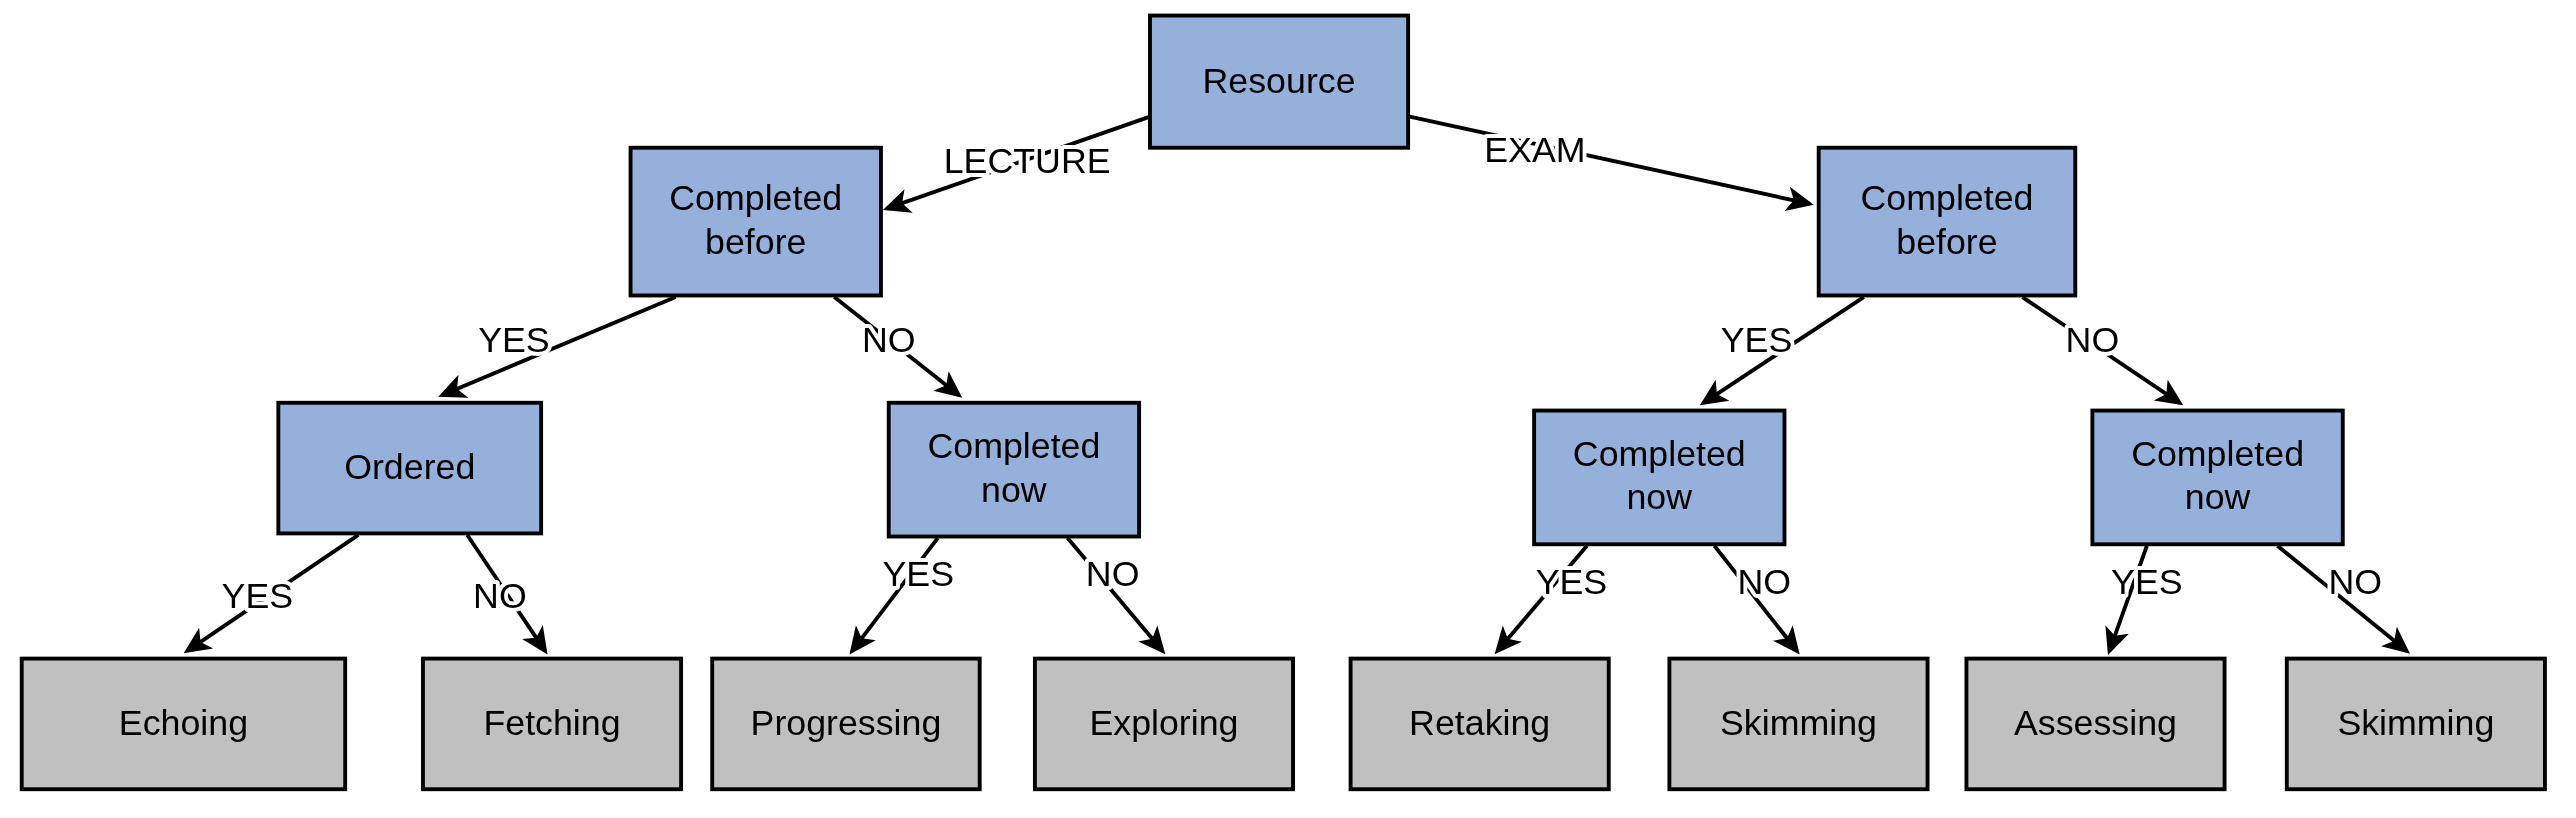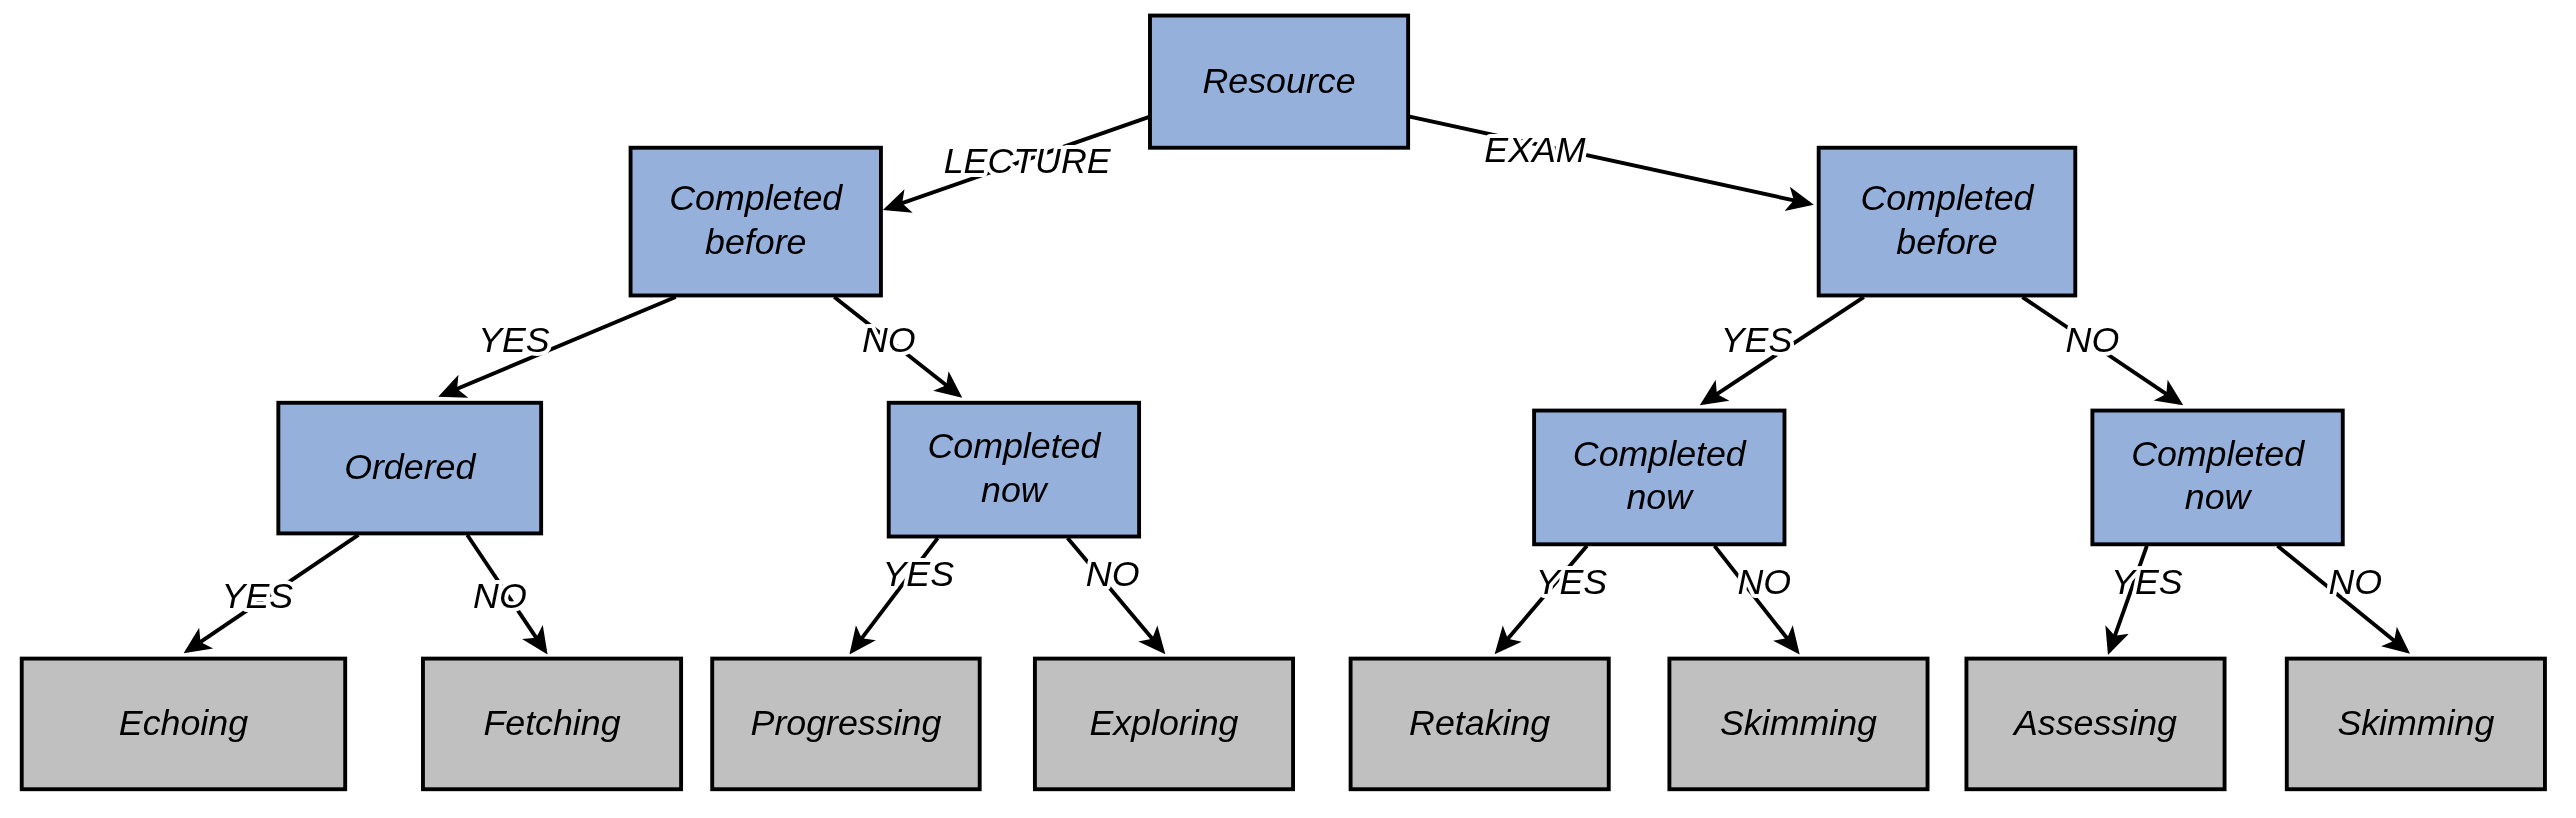--- a/index.html
+++ b/index.html
@@ -7,21 +7,20 @@
     padding: 0;
     background: #ffffff;
   }
   #diagram-root {
     position: relative;
     width: 2576px;
     height: 818px;
     background: #ffffff;
     font-family: "Liberation Sans", sans-serif;
     overflow: hidden;
-    font-style: italic;
   }
   svg#tree-svg {
     display: block;
     width: 2576px;
     height: 818px;
   }
   .node-box {
     stroke: #000000;
     stroke-width: 5;
   }

